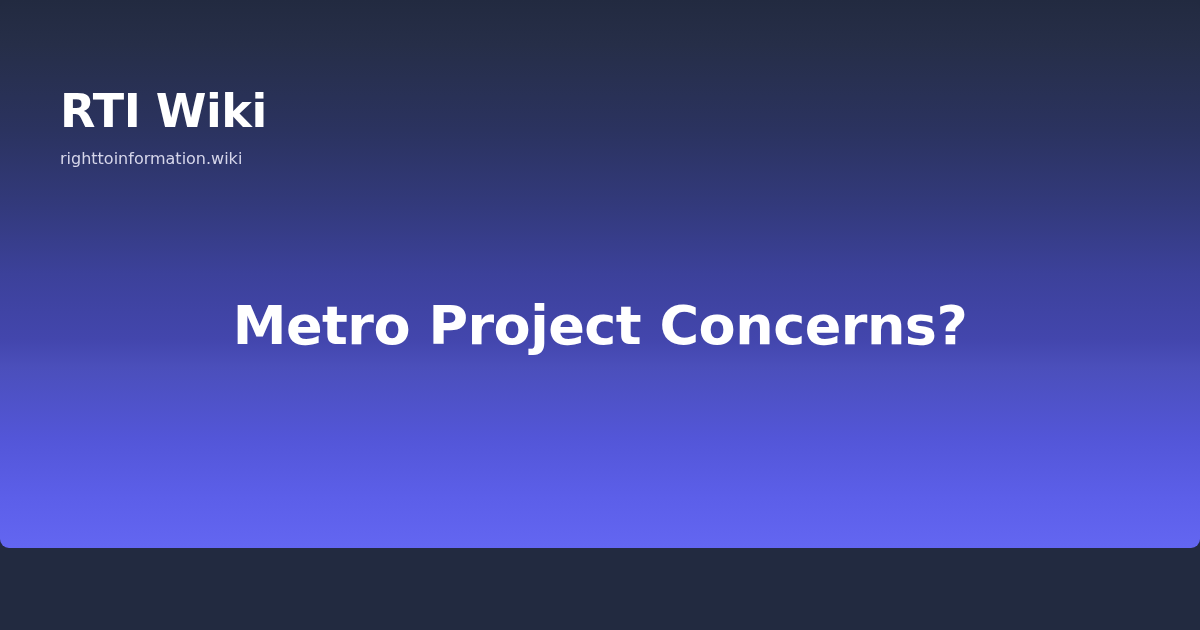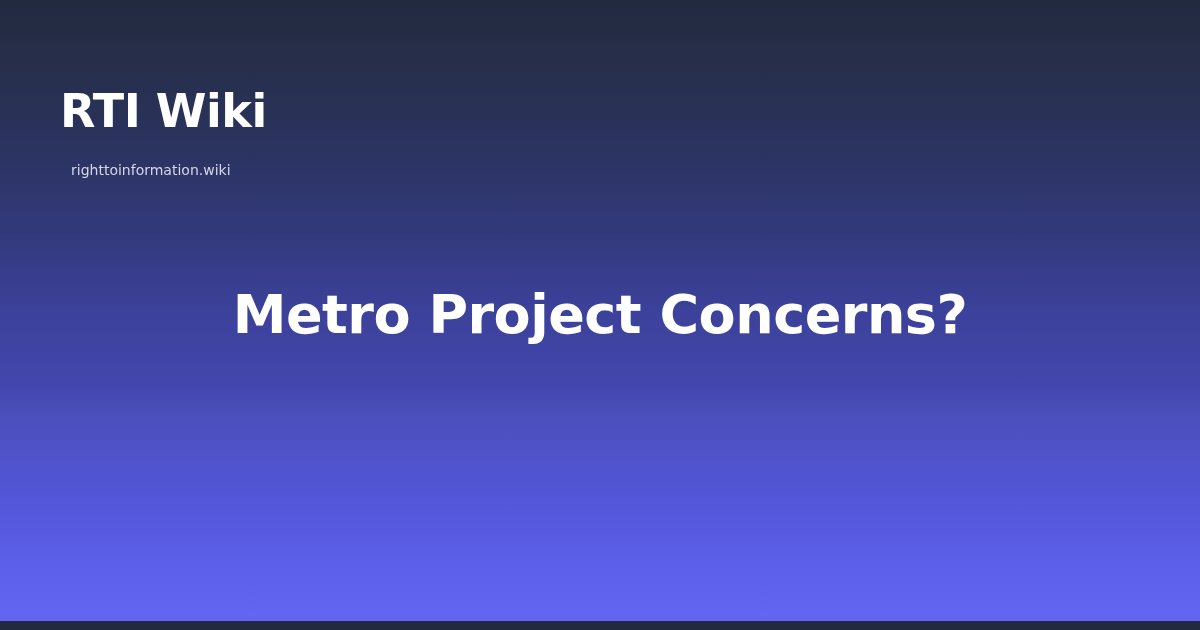--- a/index.html
+++ b/index.html
@@ -12,78 +12,79 @@
     width: 1200px;
     height: 630px;
     overflow: hidden;
     font-family: "DejaVu Sans", "Liberation Sans", sans-serif;
     background: #222a40;
   }
 
   .card {
     position: relative;
     width: 1200px;
-    height: 621px;
+    height: 548px;
     box-sizing: border-box;
     background: linear-gradient(
       180deg,
       #222a40 0%,
       #262e48 8%,
       #2b3360 24%,
       #333a7d 38%,
       #3c419a 50%,
       #4346ad 62%,
       #4b4fbb 67%,
       #5356d8 80%,
       #5c5fe9 91%,
       #6366f1 100%
     );
     overflow: hidden;
+    border-radius: 9px;
   }
 
   
   .brand {
     position: absolute;
     left: 60px;
     top: 84px;
   }
 
   .brand-name {
     margin: 0;
     font-size: 46px;
     line-height: 54px;
     font-weight: 700;
     letter-spacing: -0.5px;
     color: #ffffff;
     white-space: nowrap;
   }
 
   .brand-domain {
-    margin: 11px;
+    margin: 0;
     padding-top: 8px;
-    font-size: 14px;
+    font-size: 16px;
     line-height: 26px;
     font-weight: 400;
     color: #d6d6ea;
     white-space: nowrap;
   }
 
   
   .headline-wrap {
     position: absolute;
     left: 0;
     right: 0;
     top: 276px;
     padding: 0 80px;
     box-sizing: border-box;
     text-align: center;
   }
 
   .headline {
-    margin: 0;
+    margin: 11px;
     font-size: 54px;
     line-height: 78px;
     font-weight: 700;
     letter-spacing: -0.5px;
     color: #ffffff;
   }
 
   
   .footer-wrap {
     position: absolute;

